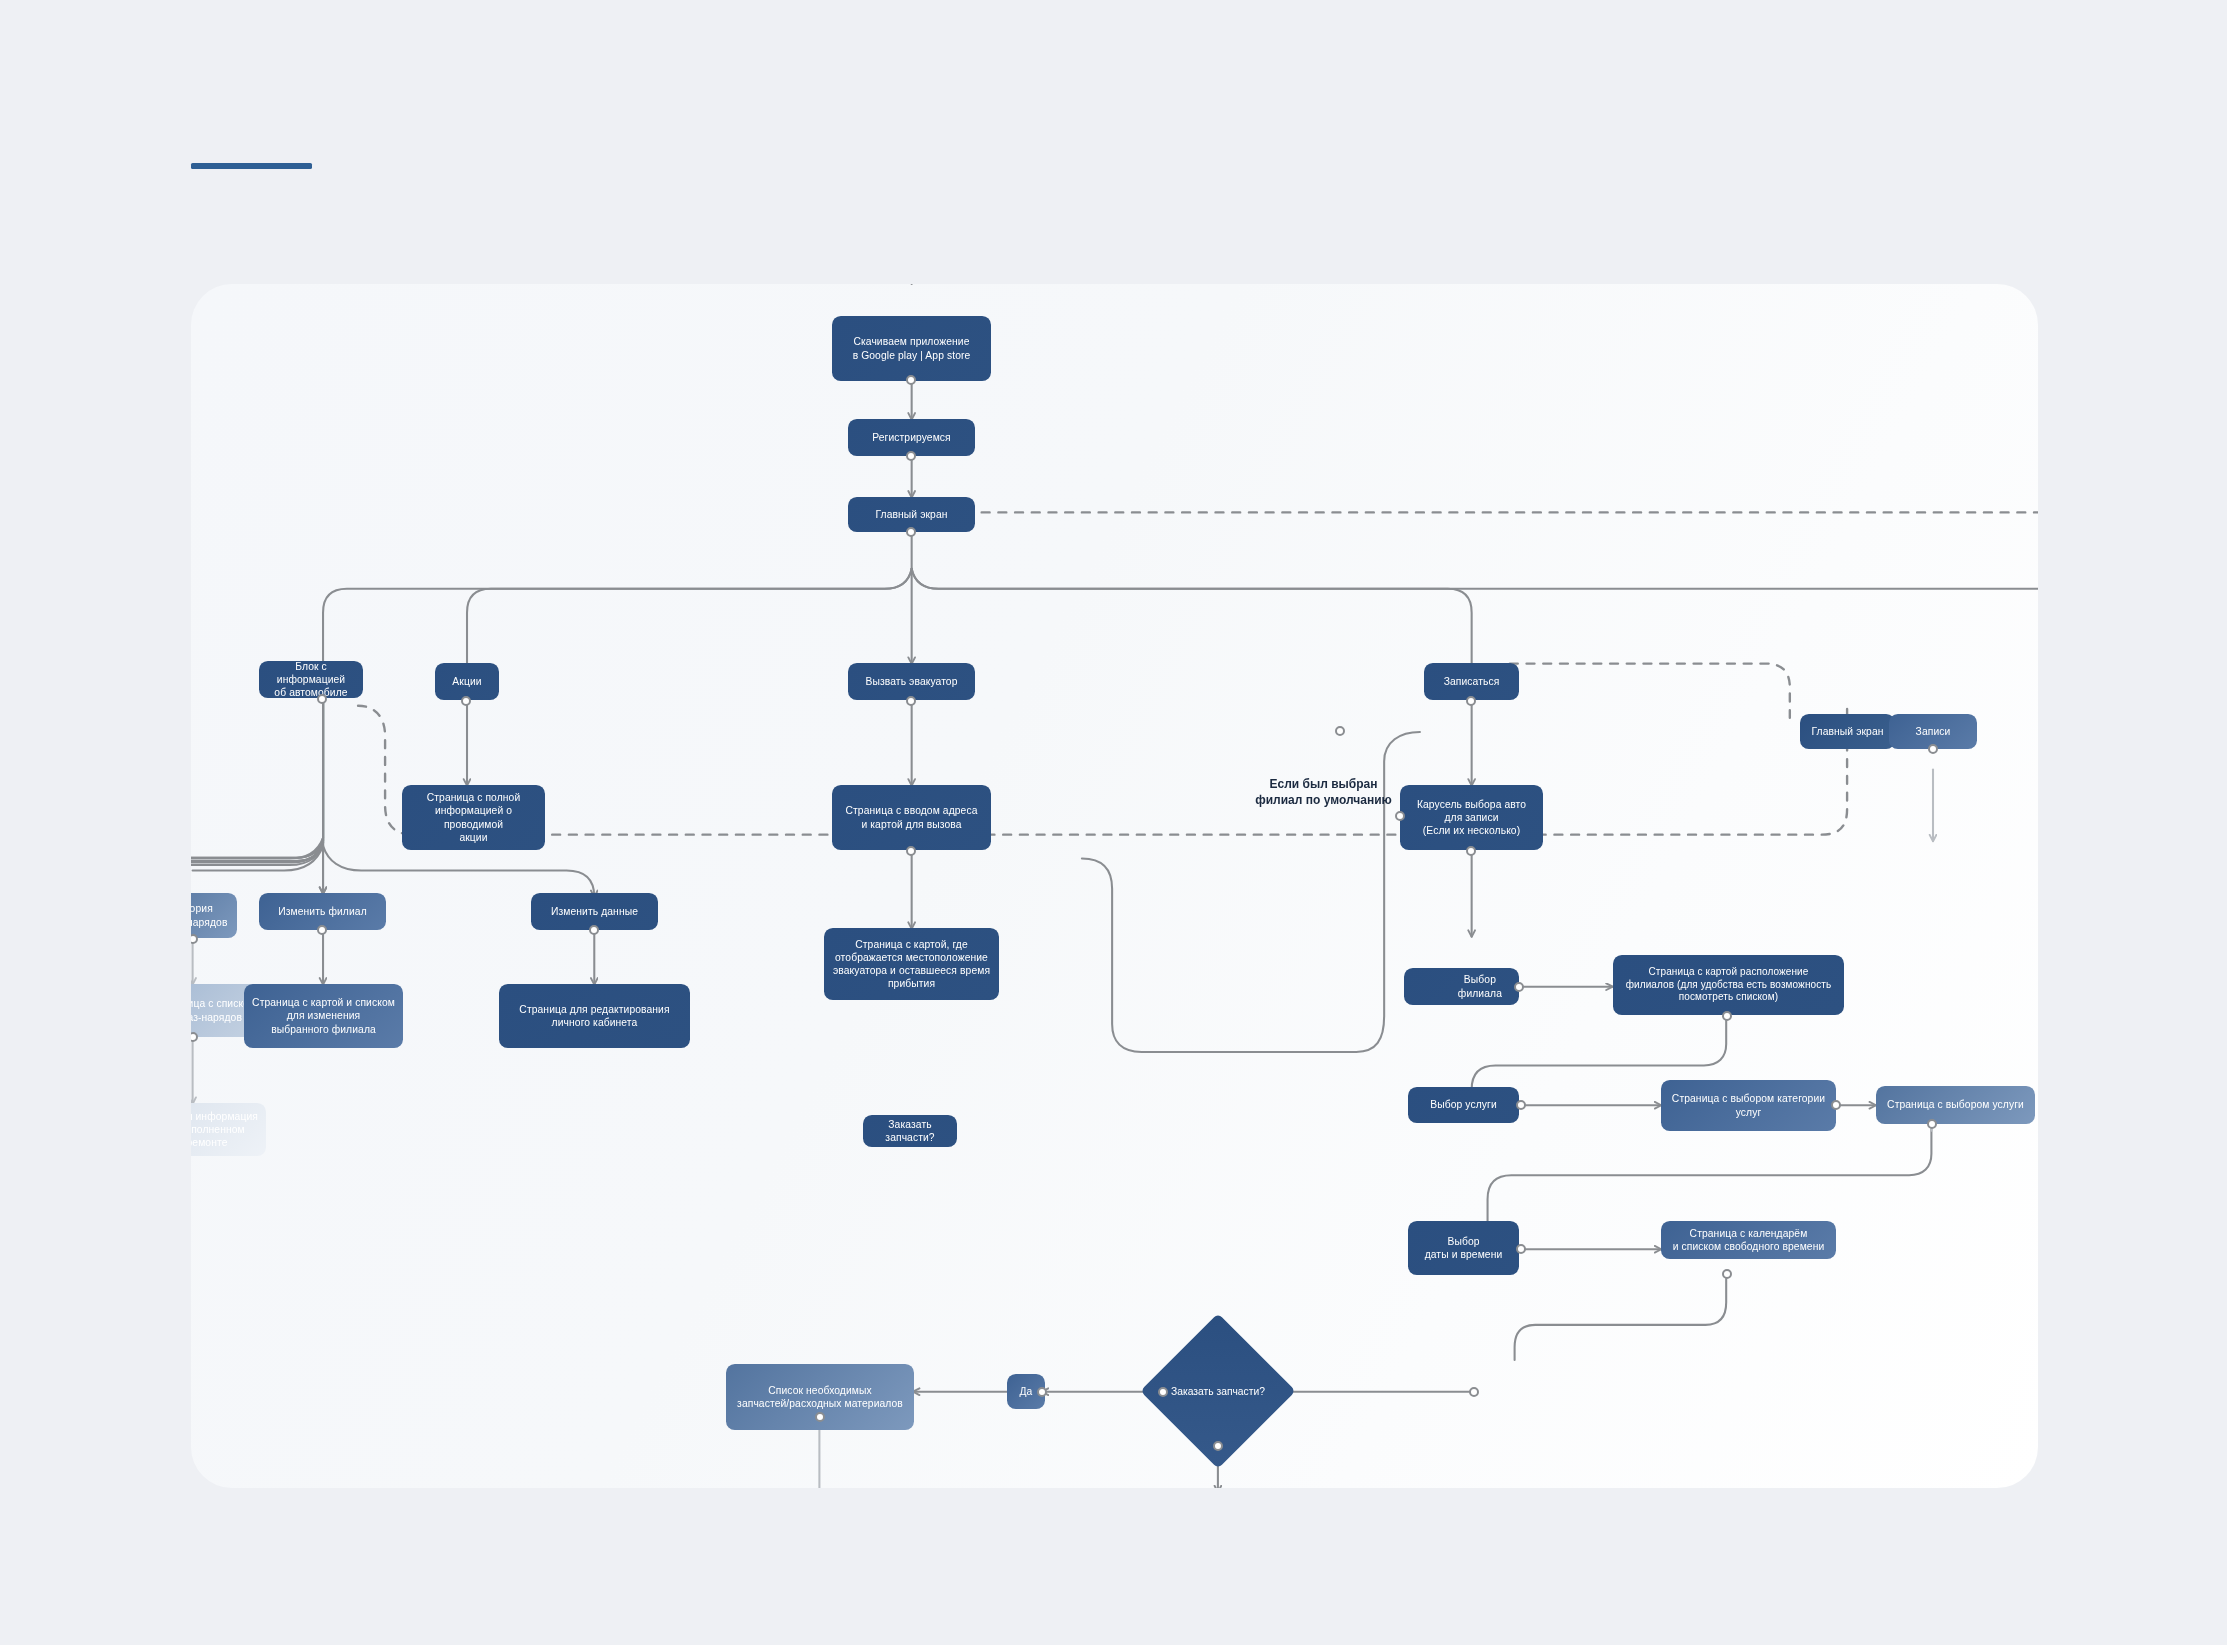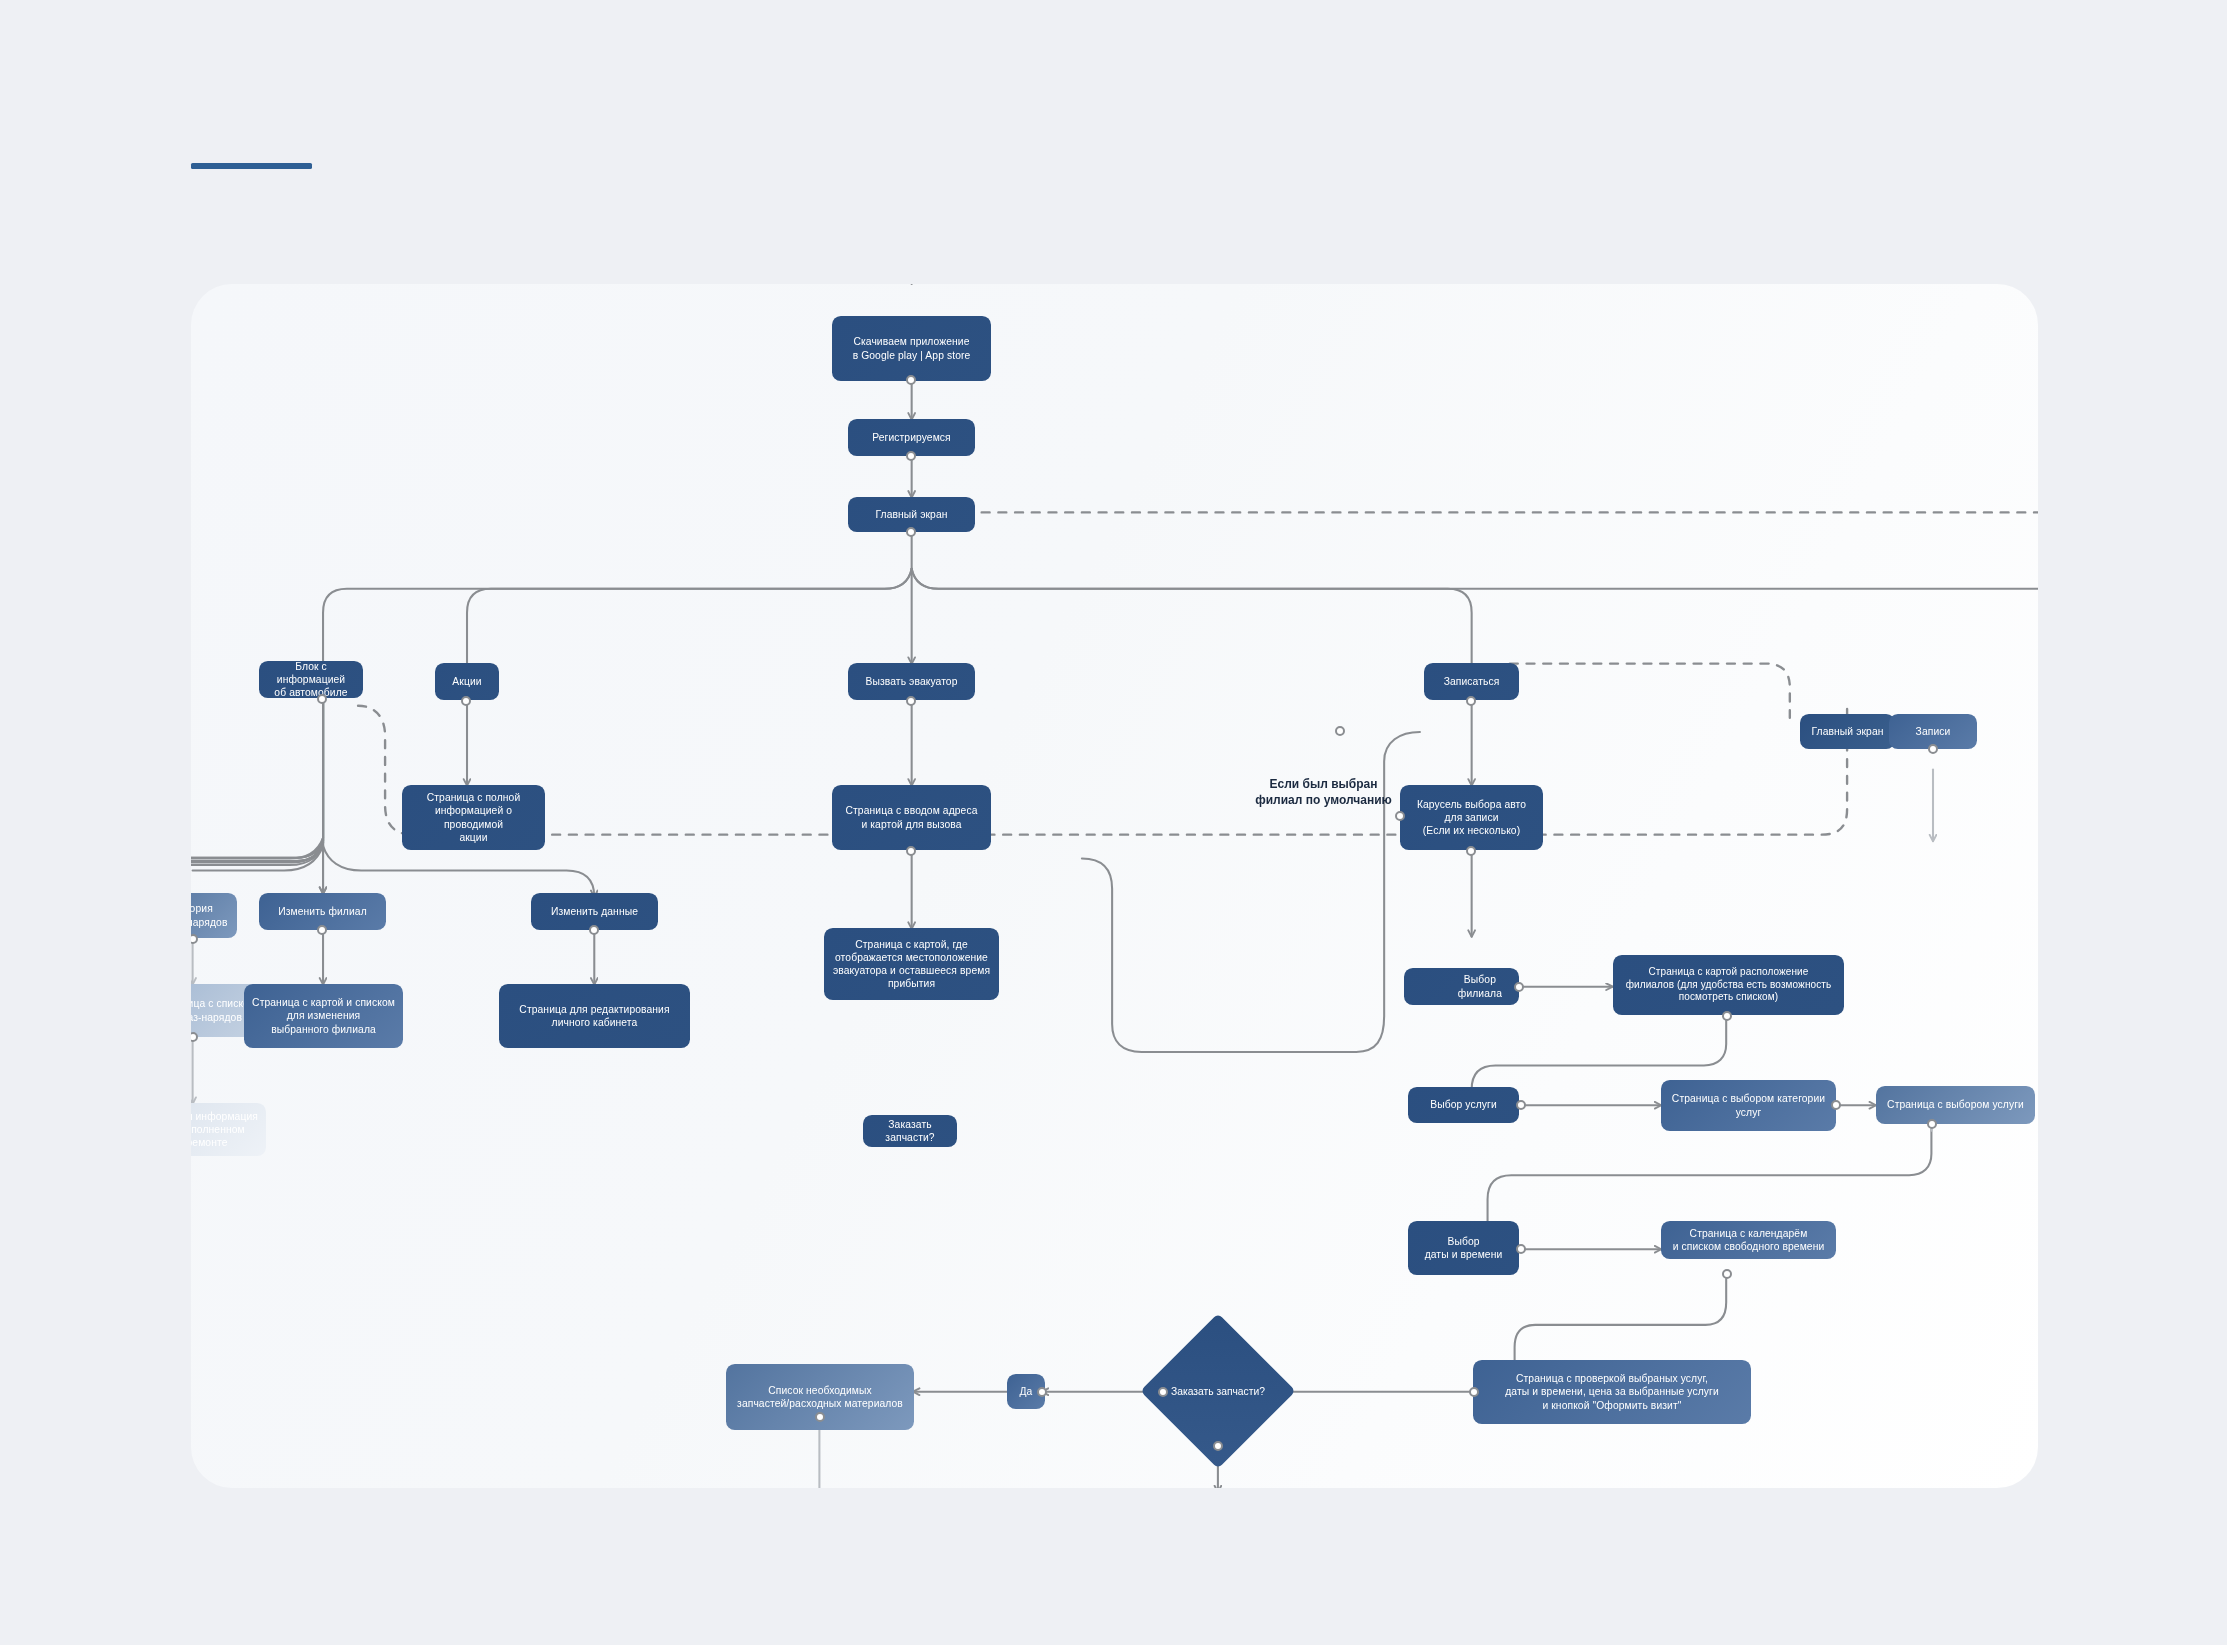--- a/index.html
+++ b/index.html
@@ -479,23 +479,20 @@
       <span class="dot" style="left:1736px;top:835px;"></span>
 
       <div class="node n-d1" style="left:1217px;top:937px;width:111px;height:54px;">Выбор
 даты и времени</div>
       <span class="dot" style="left:1325px;top:960px;"></span>
 
       <div class="node n-m1" style="left:1470px;top:937px;width:175px;height:38px;">Страница с календарём
 и списком свободного времени</div>
       <span class="dot" style="left:1531px;top:985px;"></span>
 
-      <div class="node n-m1" style="left:1282px;top:1076px;width:278px;height:64px;">Страница с проверкой выбраных услуг,
-даты и времени, цена за выбранные услуги
-и кнопкой "Оформить визит"</div>
       <span class="dot" style="left:1278px;top:1103px;"></span>
 
       <div class="node n-m2" style="left:535px;top:1080px;width:188px;height:66px;">Список необходимых
 запчастей/расходных материалов</div>
       <span class="dot" style="left:624px;top:1128px;"></span>
 
       <div class="diamond" style="left:972px;top:1052px;width:110px;height:110px;">
         <span class="dshape"></span>
         <span class="dlabel">Заказать запчасти?</span>
       </div>

